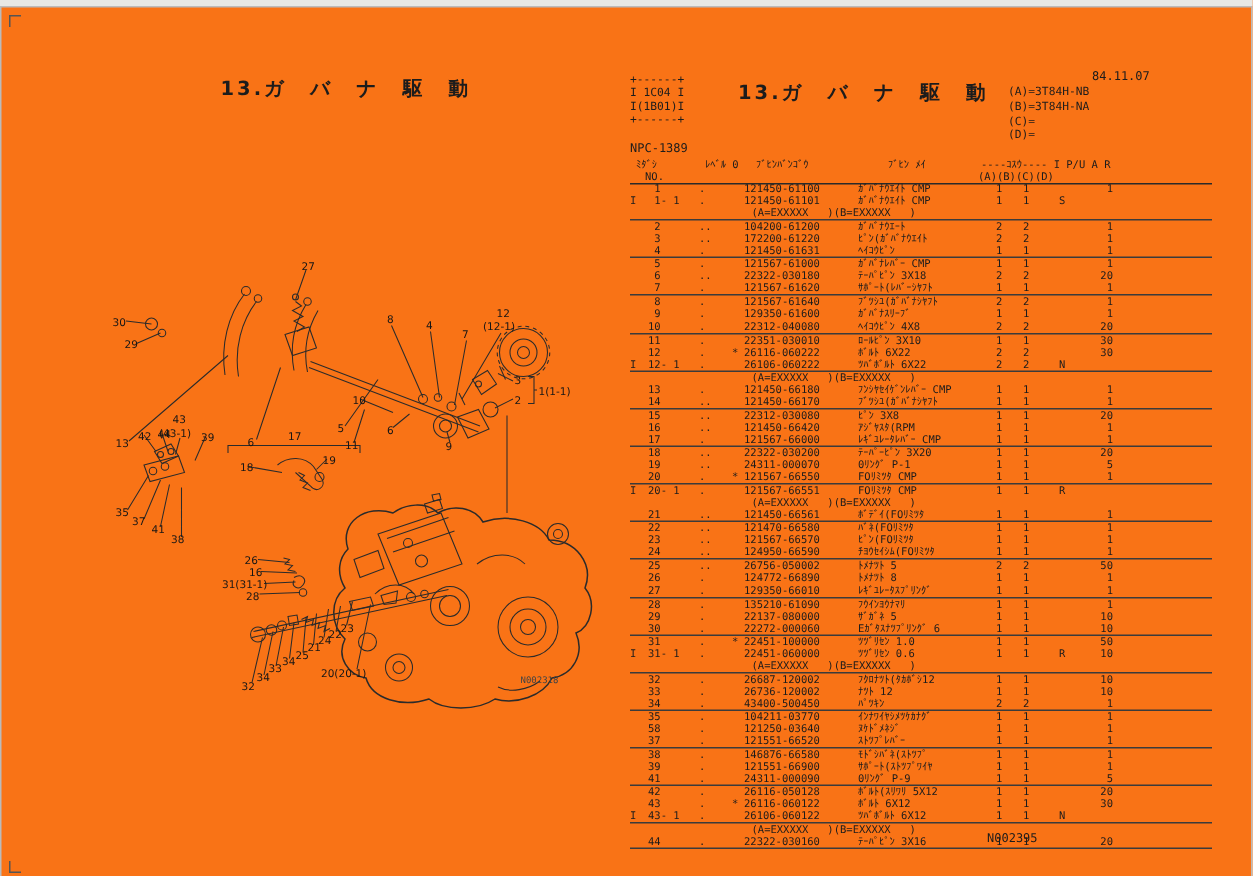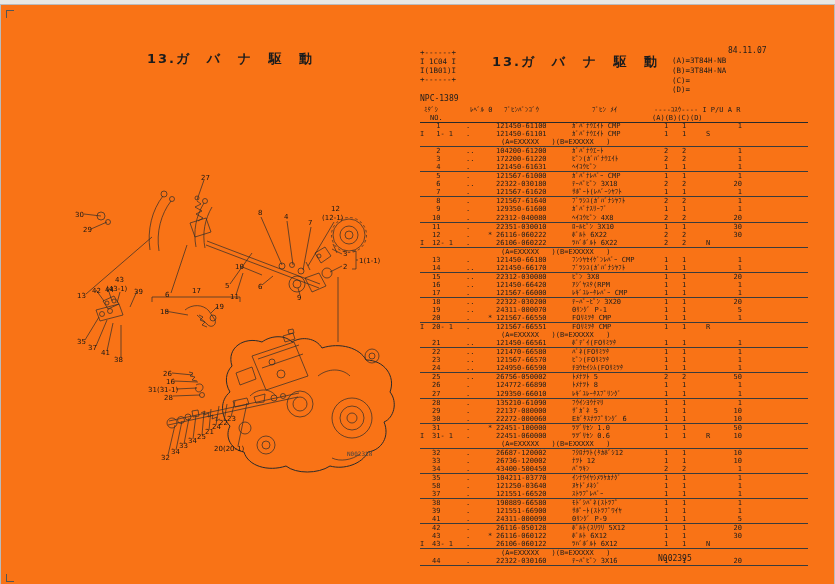--- a/index.html
+++ b/index.html
@@ -806,21 +806,21 @@
           <div>1</div>
           <div></div>
           <div></div>
           <div class="pu">1</div>
         </div>
         <div class="prow">
           <div></div>
           <div>38</div>
           <div>.</div>
           <div></div>
-          <div>190889-66580</div>
+          <div>146876-66580</div>
           <div>ﾓﾄﾞｼﾊﾞﾈ(ｽﾄﾂﾌﾟ</div>
           <div>1</div>
           <div>1</div>
           <div></div>
           <div></div>
           <div class="pu">1</div>
         </div>
         <div class="prow">
           <div></div>
           <div>39</div>

